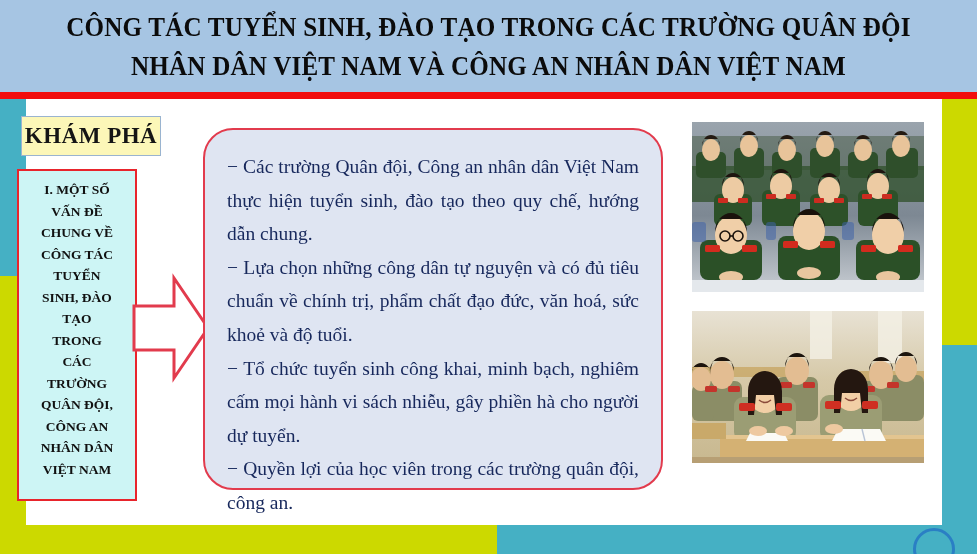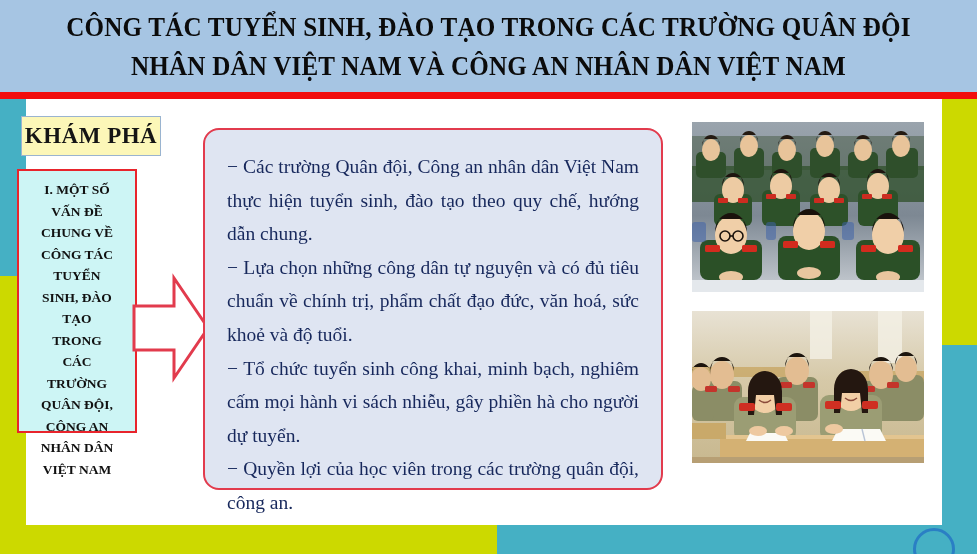--- a/index.html
+++ b/index.html
@@ -122,21 +122,21 @@
     font-size: 23px;
     letter-spacing: 0.5px;
     color: #151515;
     white-space: nowrap;
   }
 
   
   .section-box {
     position: absolute;
     left: 17px; top: 169px;
-    width: 120px; height: 264px;
+    width: 120px; height: 332px;
     background: #cdf5f5;
     border: 2px solid #e8242c;
     display: flex;
     align-items: flex-start;
     justify-content: center;
     padding-top: 8px;
   }
   .section-label {
     font-family: "Liberation Serif", "DejaVu Serif", serif;
     font-weight: bold;
@@ -154,21 +154,21 @@
     width: 78px; height: 112px;
   }
 
   
   .content-box {
     position: absolute;
     left: 203px; top: 128px;
     width: 460px; height: 362px;
     background: #dfe5f2;
     border: 2px solid #e23b4d;
-    border-radius: 16px;
+    border-radius: 30px;
     padding: 20px 22px 10px 22px;
   }
   .content-text {
     font-family: "Liberation Serif", "DejaVu Serif", serif;
     font-size: 19.5px;
     line-height: 33.6px;
     color: #17285c;
     white-space: pre-line;
     text-align: justify;
   }

